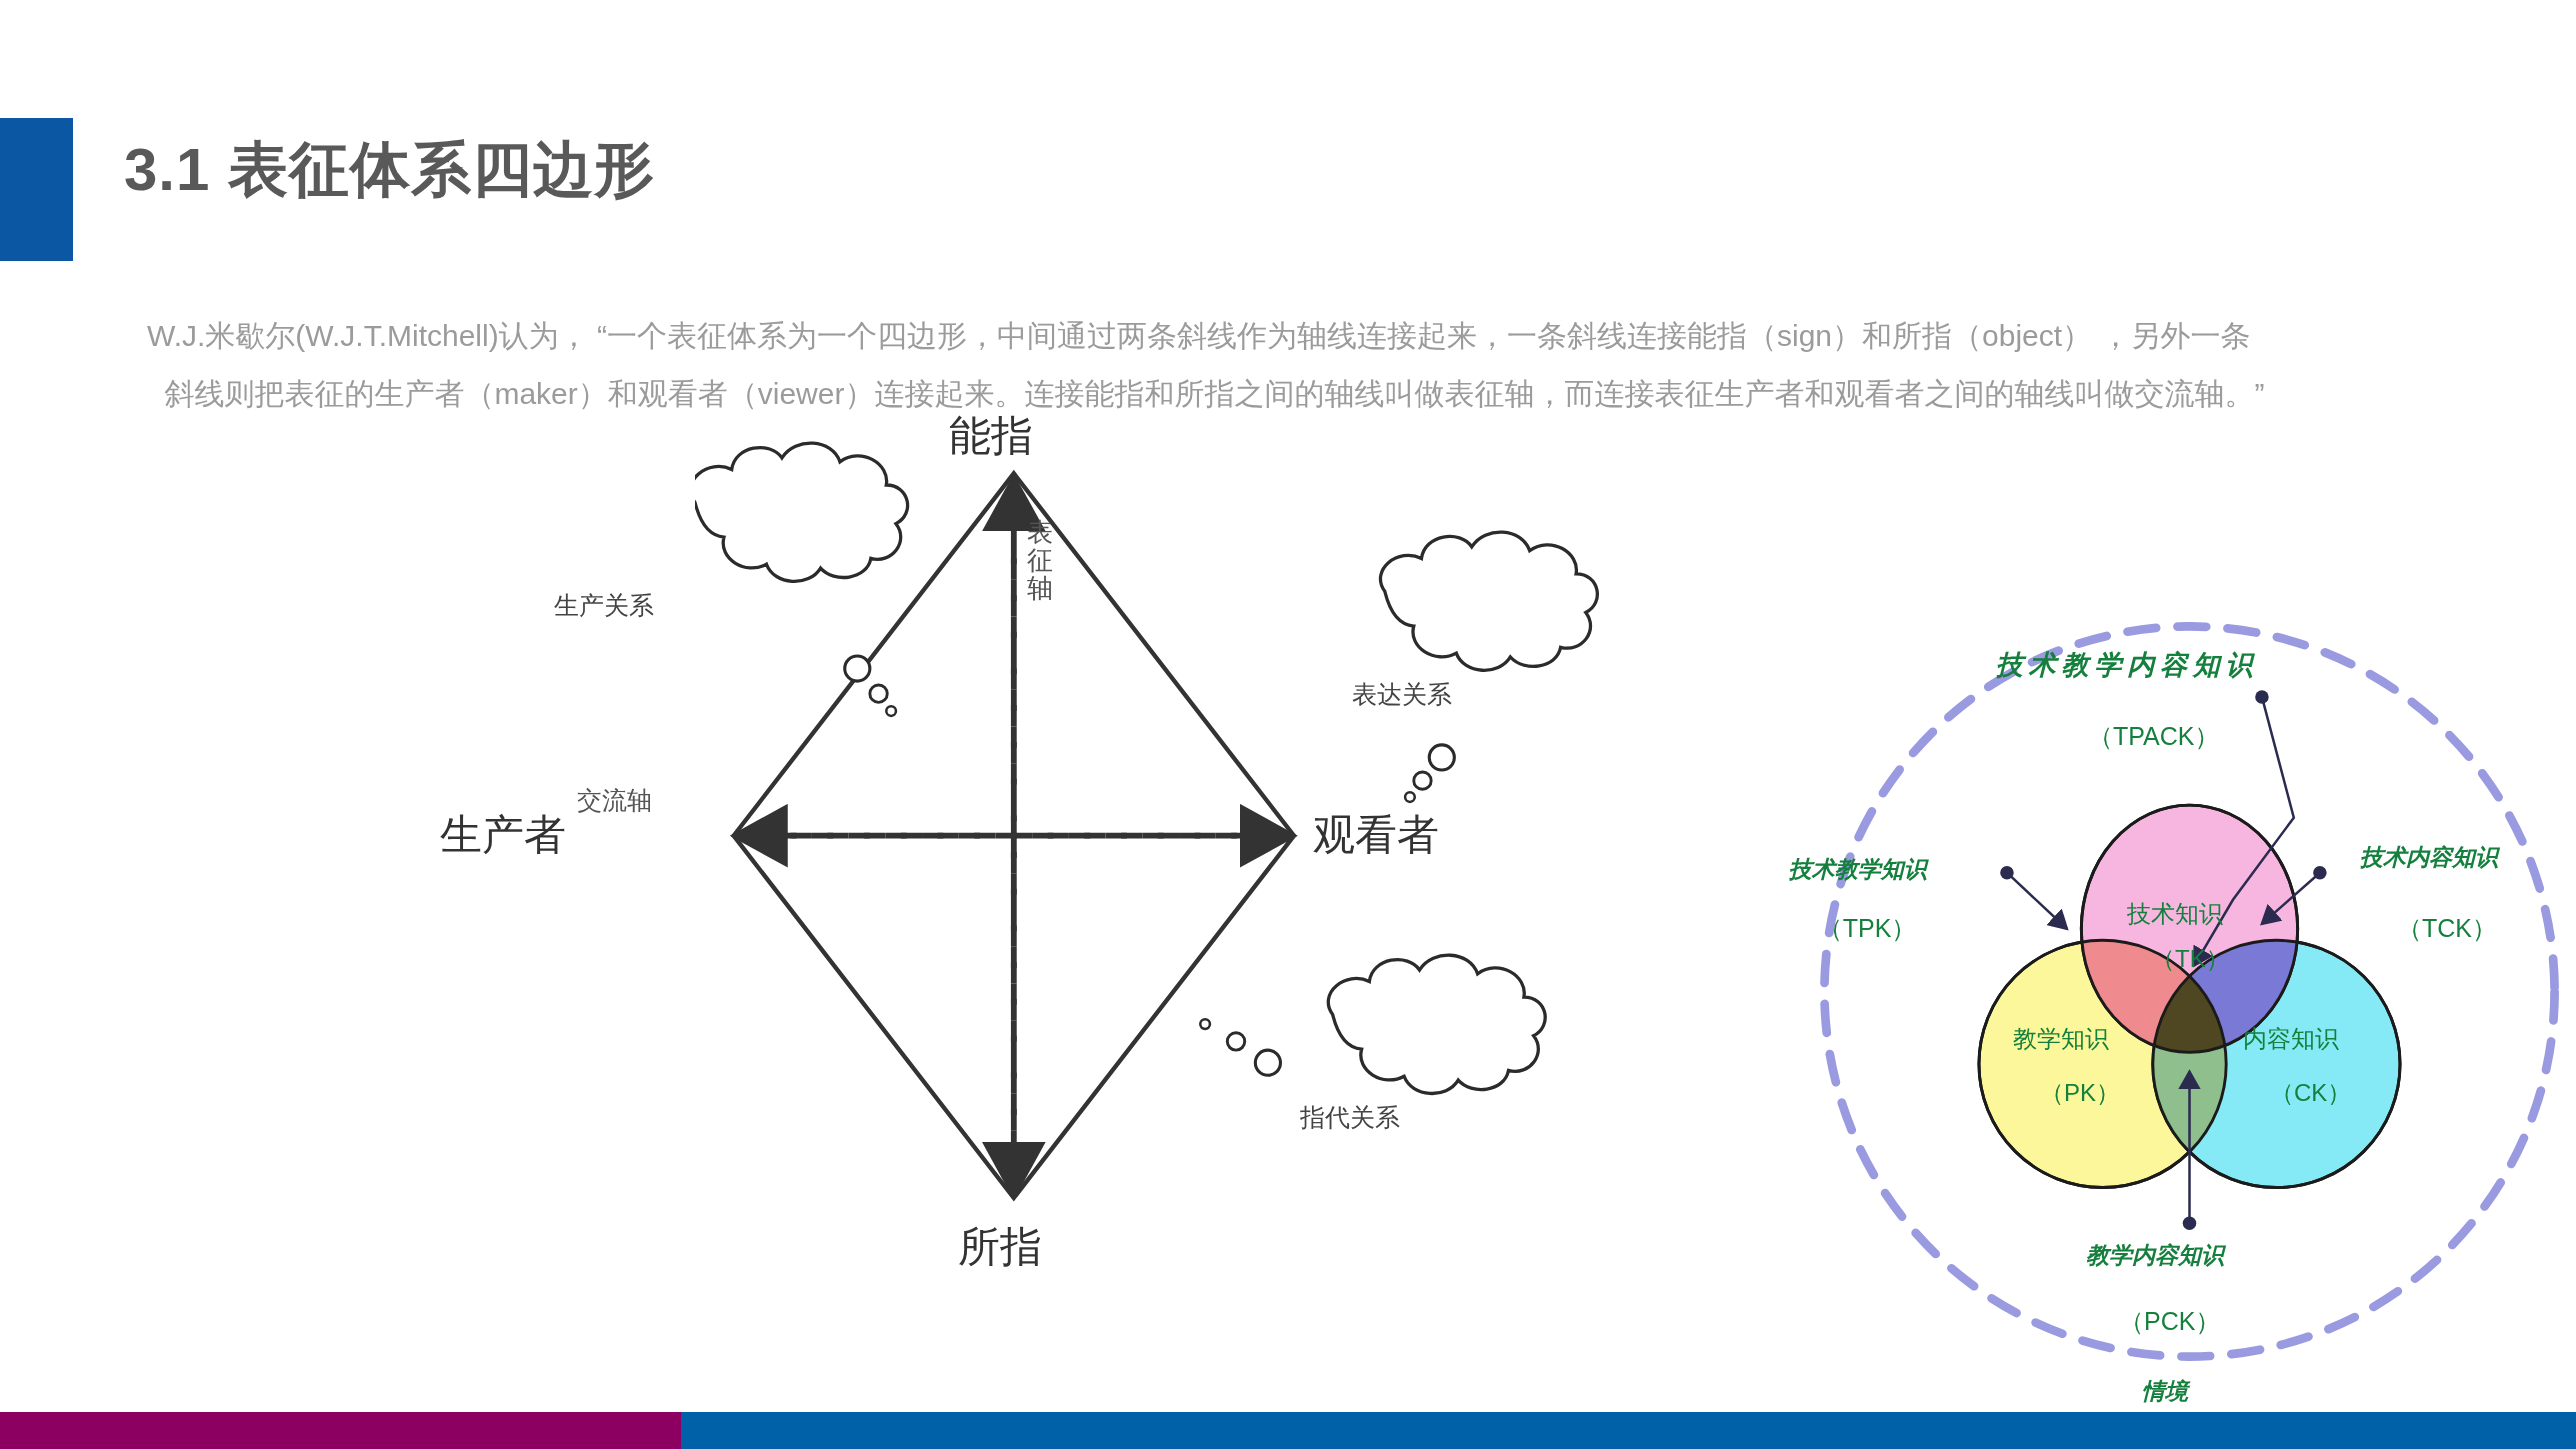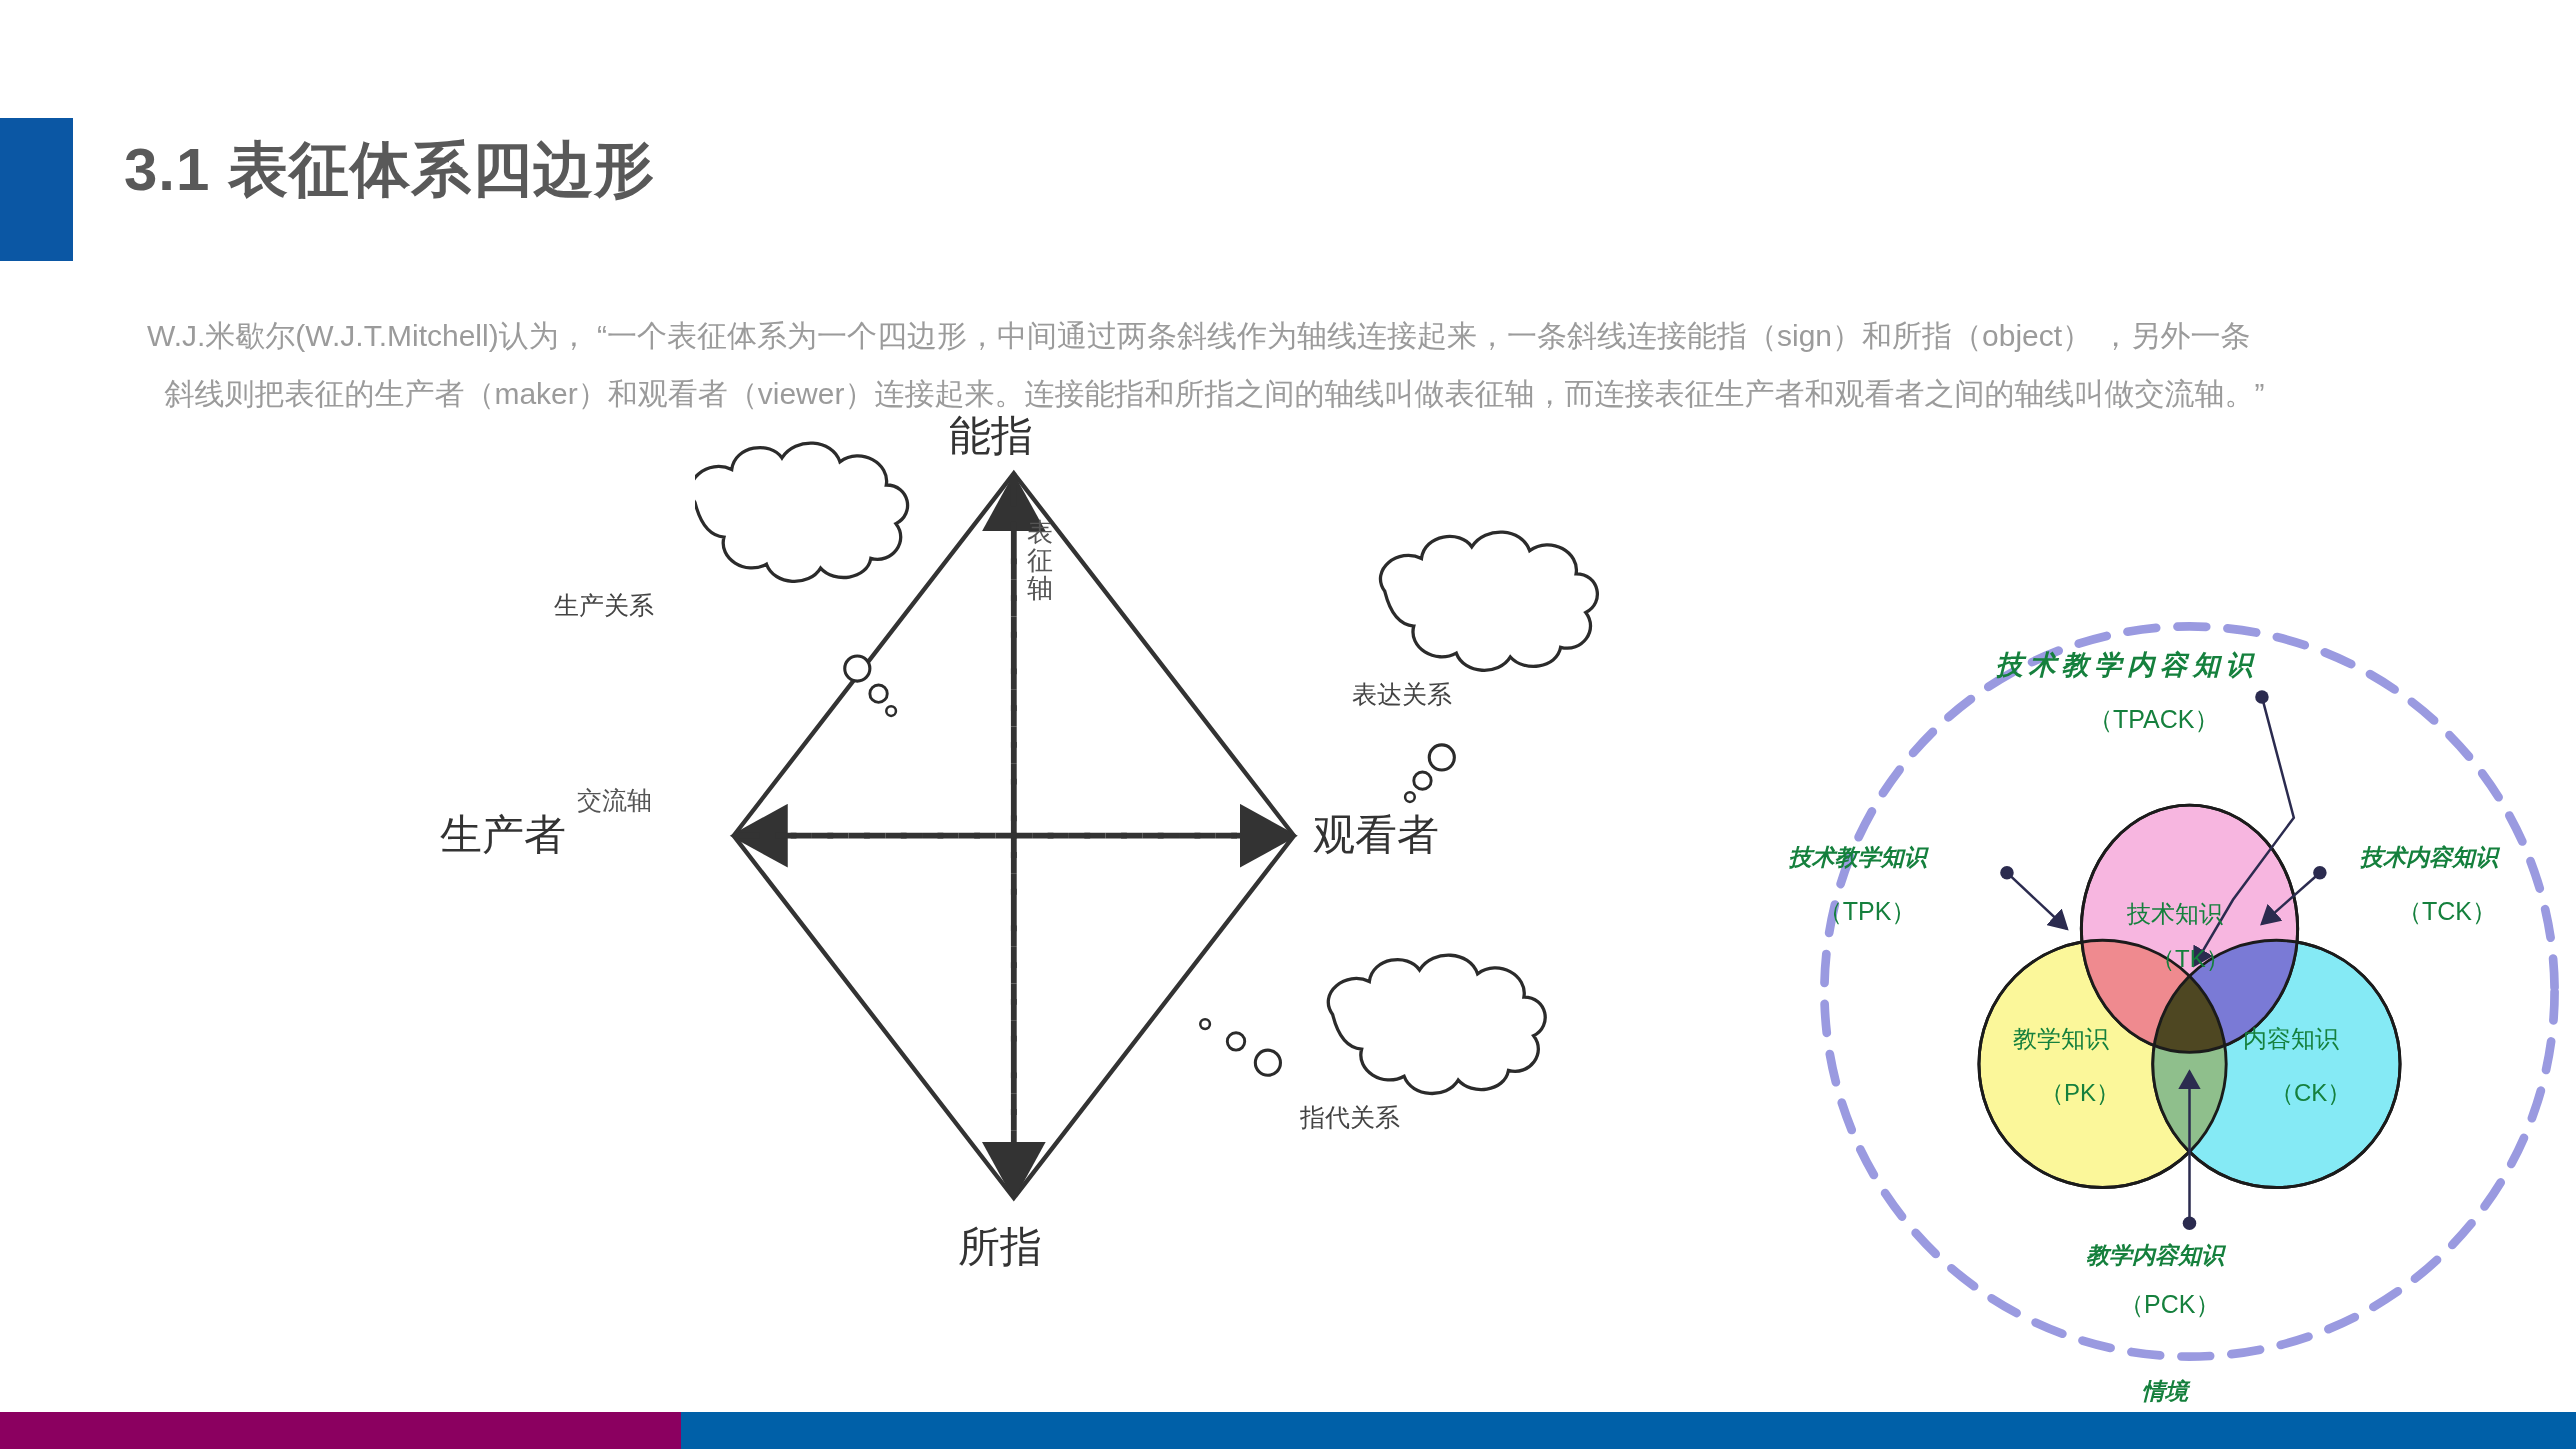--- a/index.html
+++ b/index.html
@@ -49,21 +49,21 @@
     text-align:center;font-size:39px;color:#111;
   }
   .cap-inner{display:inline-block;margin-left:-444px;}
 
   
   .tpack{position:absolute;left:1808px;top:610px;width:763px;height:763px;}
   .tpack svg{display:block;}
   .tlabel{position:absolute;white-space:nowrap;color:#15803d;text-align:center;}
   .tl-hand{font-family:"DejaVu Serif","Liberation Serif",serif;font-weight:bold;font-style:italic;}
   .tl-title{font-size:27px;letter-spacing:5.8px;}
-  .tl-sub{font-size:25px;}
+  .tl-sub{font-size:25px;margin-top:17px;}
   .tl-side{font-size:23px;}
   .tl-in{font-size:24px;}
 
   
   .footer{position:absolute;left:0;bottom:0;width:2576px;height:38px;display:flex;}
   .footer .f-magenta{width:681px;height:100%;background:#8b0060;}
   .footer .f-blue{flex:1;height:100%;background:#0060a8;}
 </style>
 </head>
 <body>
@@ -214,21 +214,21 @@
       <path d="M395,635 L395,478" fill="none" stroke="#2b2b4f" stroke-width="2.6" marker-end="url(#tArr)"></path>
       <circle cx="395" cy="635" r="7" fill="#2b2b4f"></circle>
     </svg>
 
     <div class="tlabel tl-hand tl-title" style="left:188px;top:37px;">技术教学内容知识</div>
     <div class="tlabel tl-sub" style="left:280px;top:93px;">（TPACK）</div>
 
     <div class="tlabel tl-in" style="left:319px;top:288px;">技术知识</div>
     <div class="tlabel tl-in" style="left:343px;top:333px;">（TK）</div>
 
-    <div class="tlabel tl-hand tl-side" style="left:-19.3px;top:232px;">技术教学知识</div>
+    <div class="tlabel tl-hand tl-side" style="left:-19.3px;top:244px;">技术教学知识</div>
     <div class="tlabel tl-sub" style="left:9.7px;top:285px;">（TPK）</div>
 
     <div class="tlabel tl-hand tl-side" style="left:552px;top:232px;">技术内容知识</div>
     <div class="tlabel tl-sub" style="left:589px;top:285px;">（TCK）</div>
 
     <div class="tlabel tl-in" style="left:205px;top:413px;">教学知识</div>
     <div class="tlabel tl-in" style="left:232px;top:467px;">（PK）</div>
 
     <div class="tlabel tl-in" style="left:435px;top:413px;">内容知识</div>
     <div class="tlabel tl-in" style="left:462px;top:467px;">（CK）</div>

